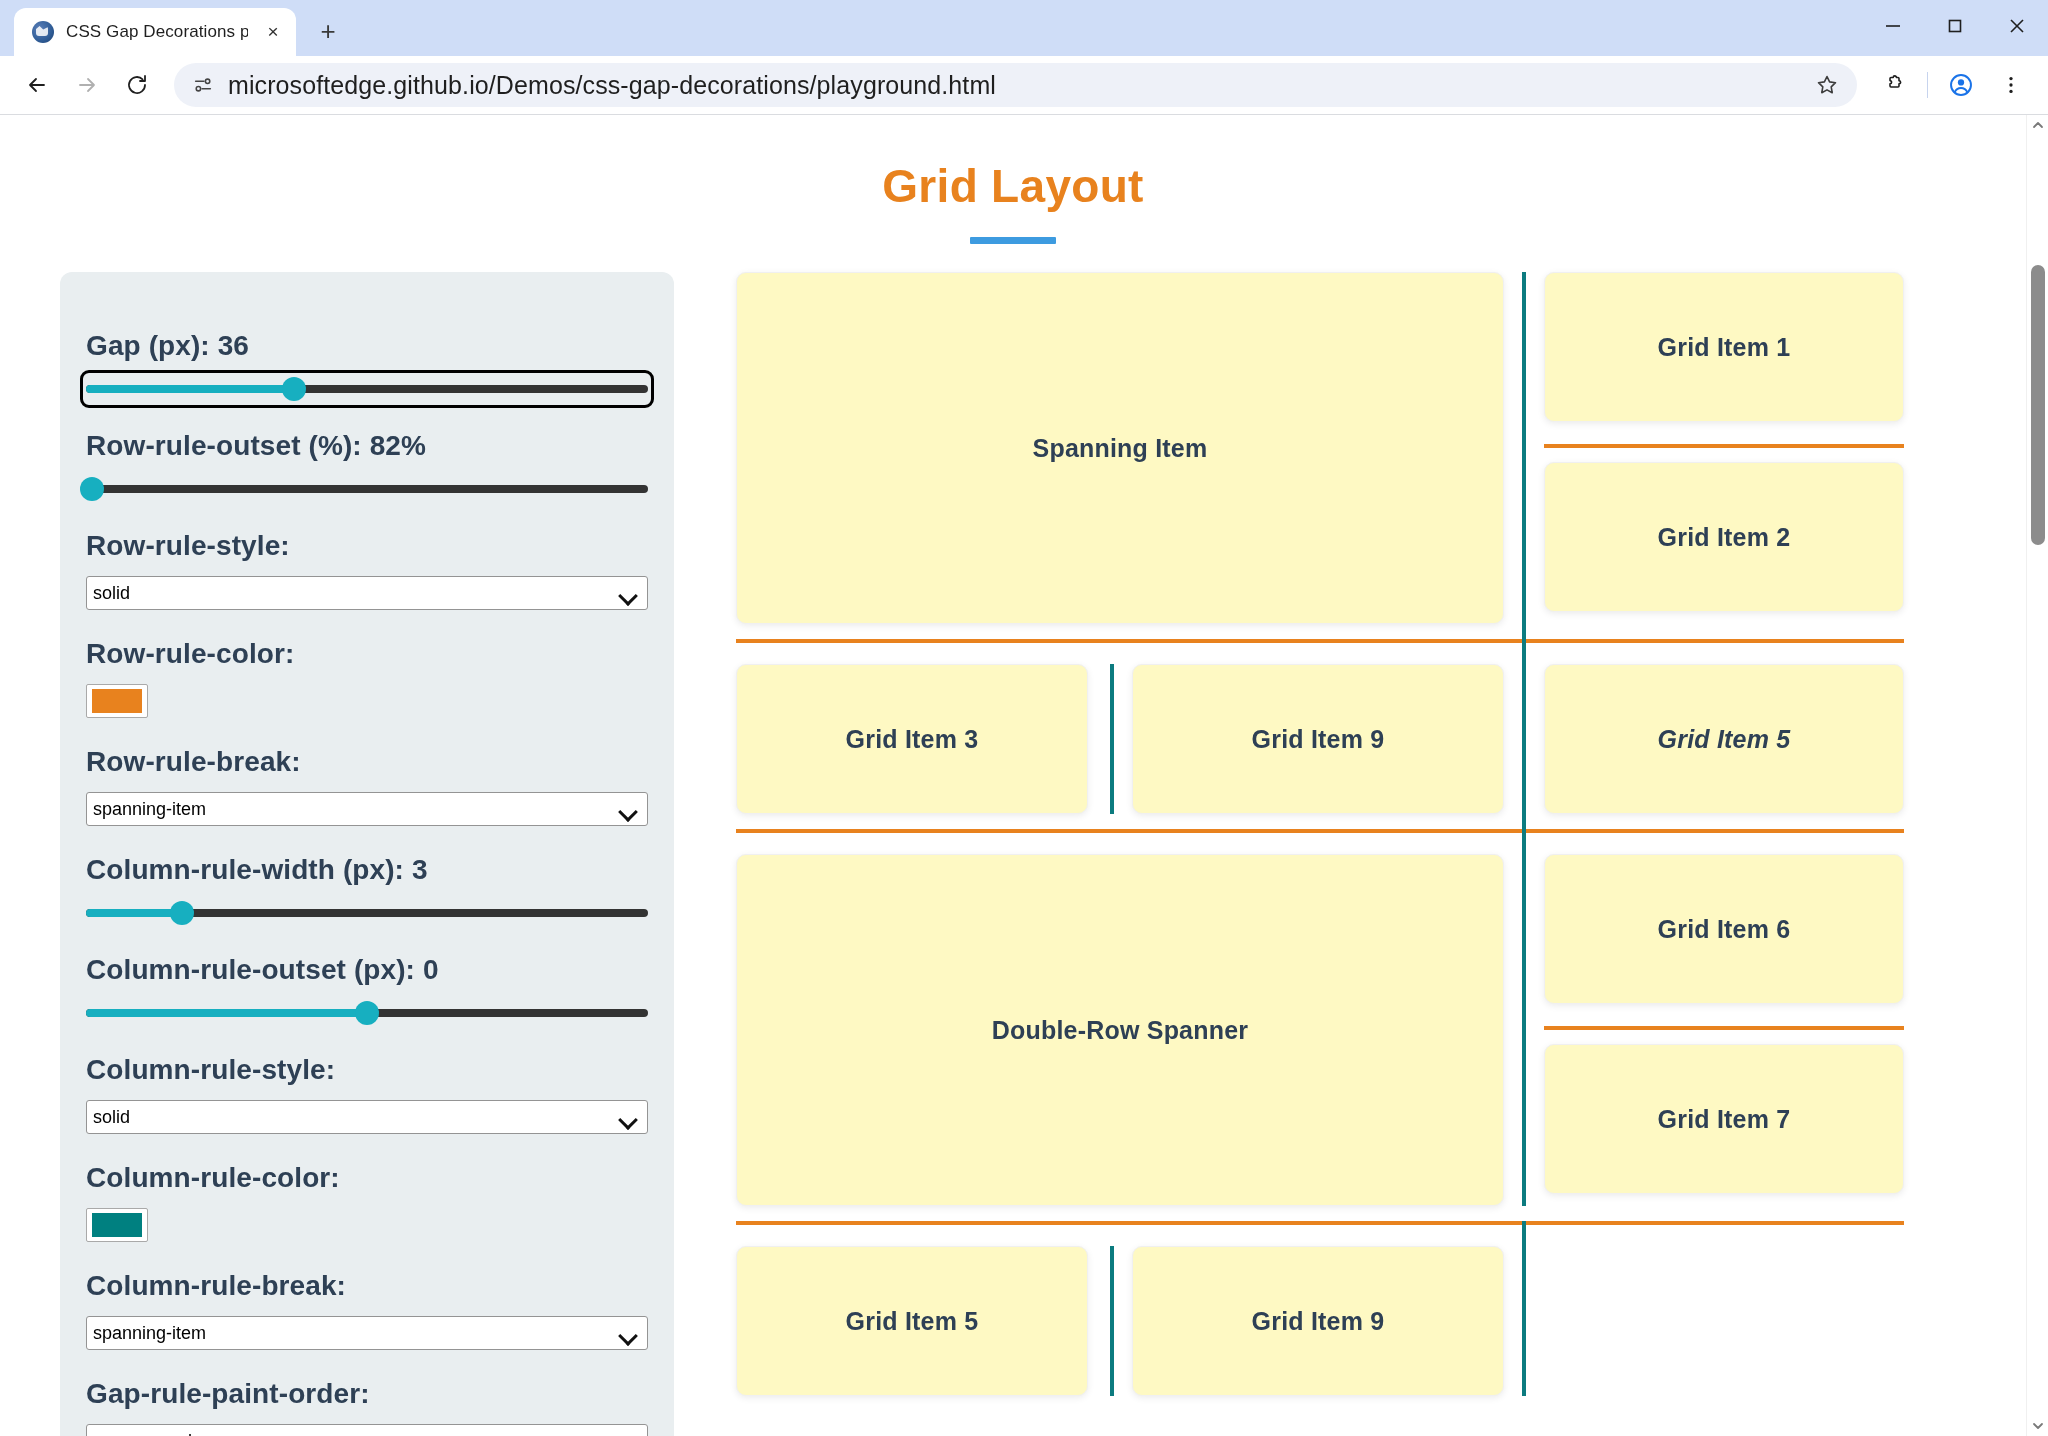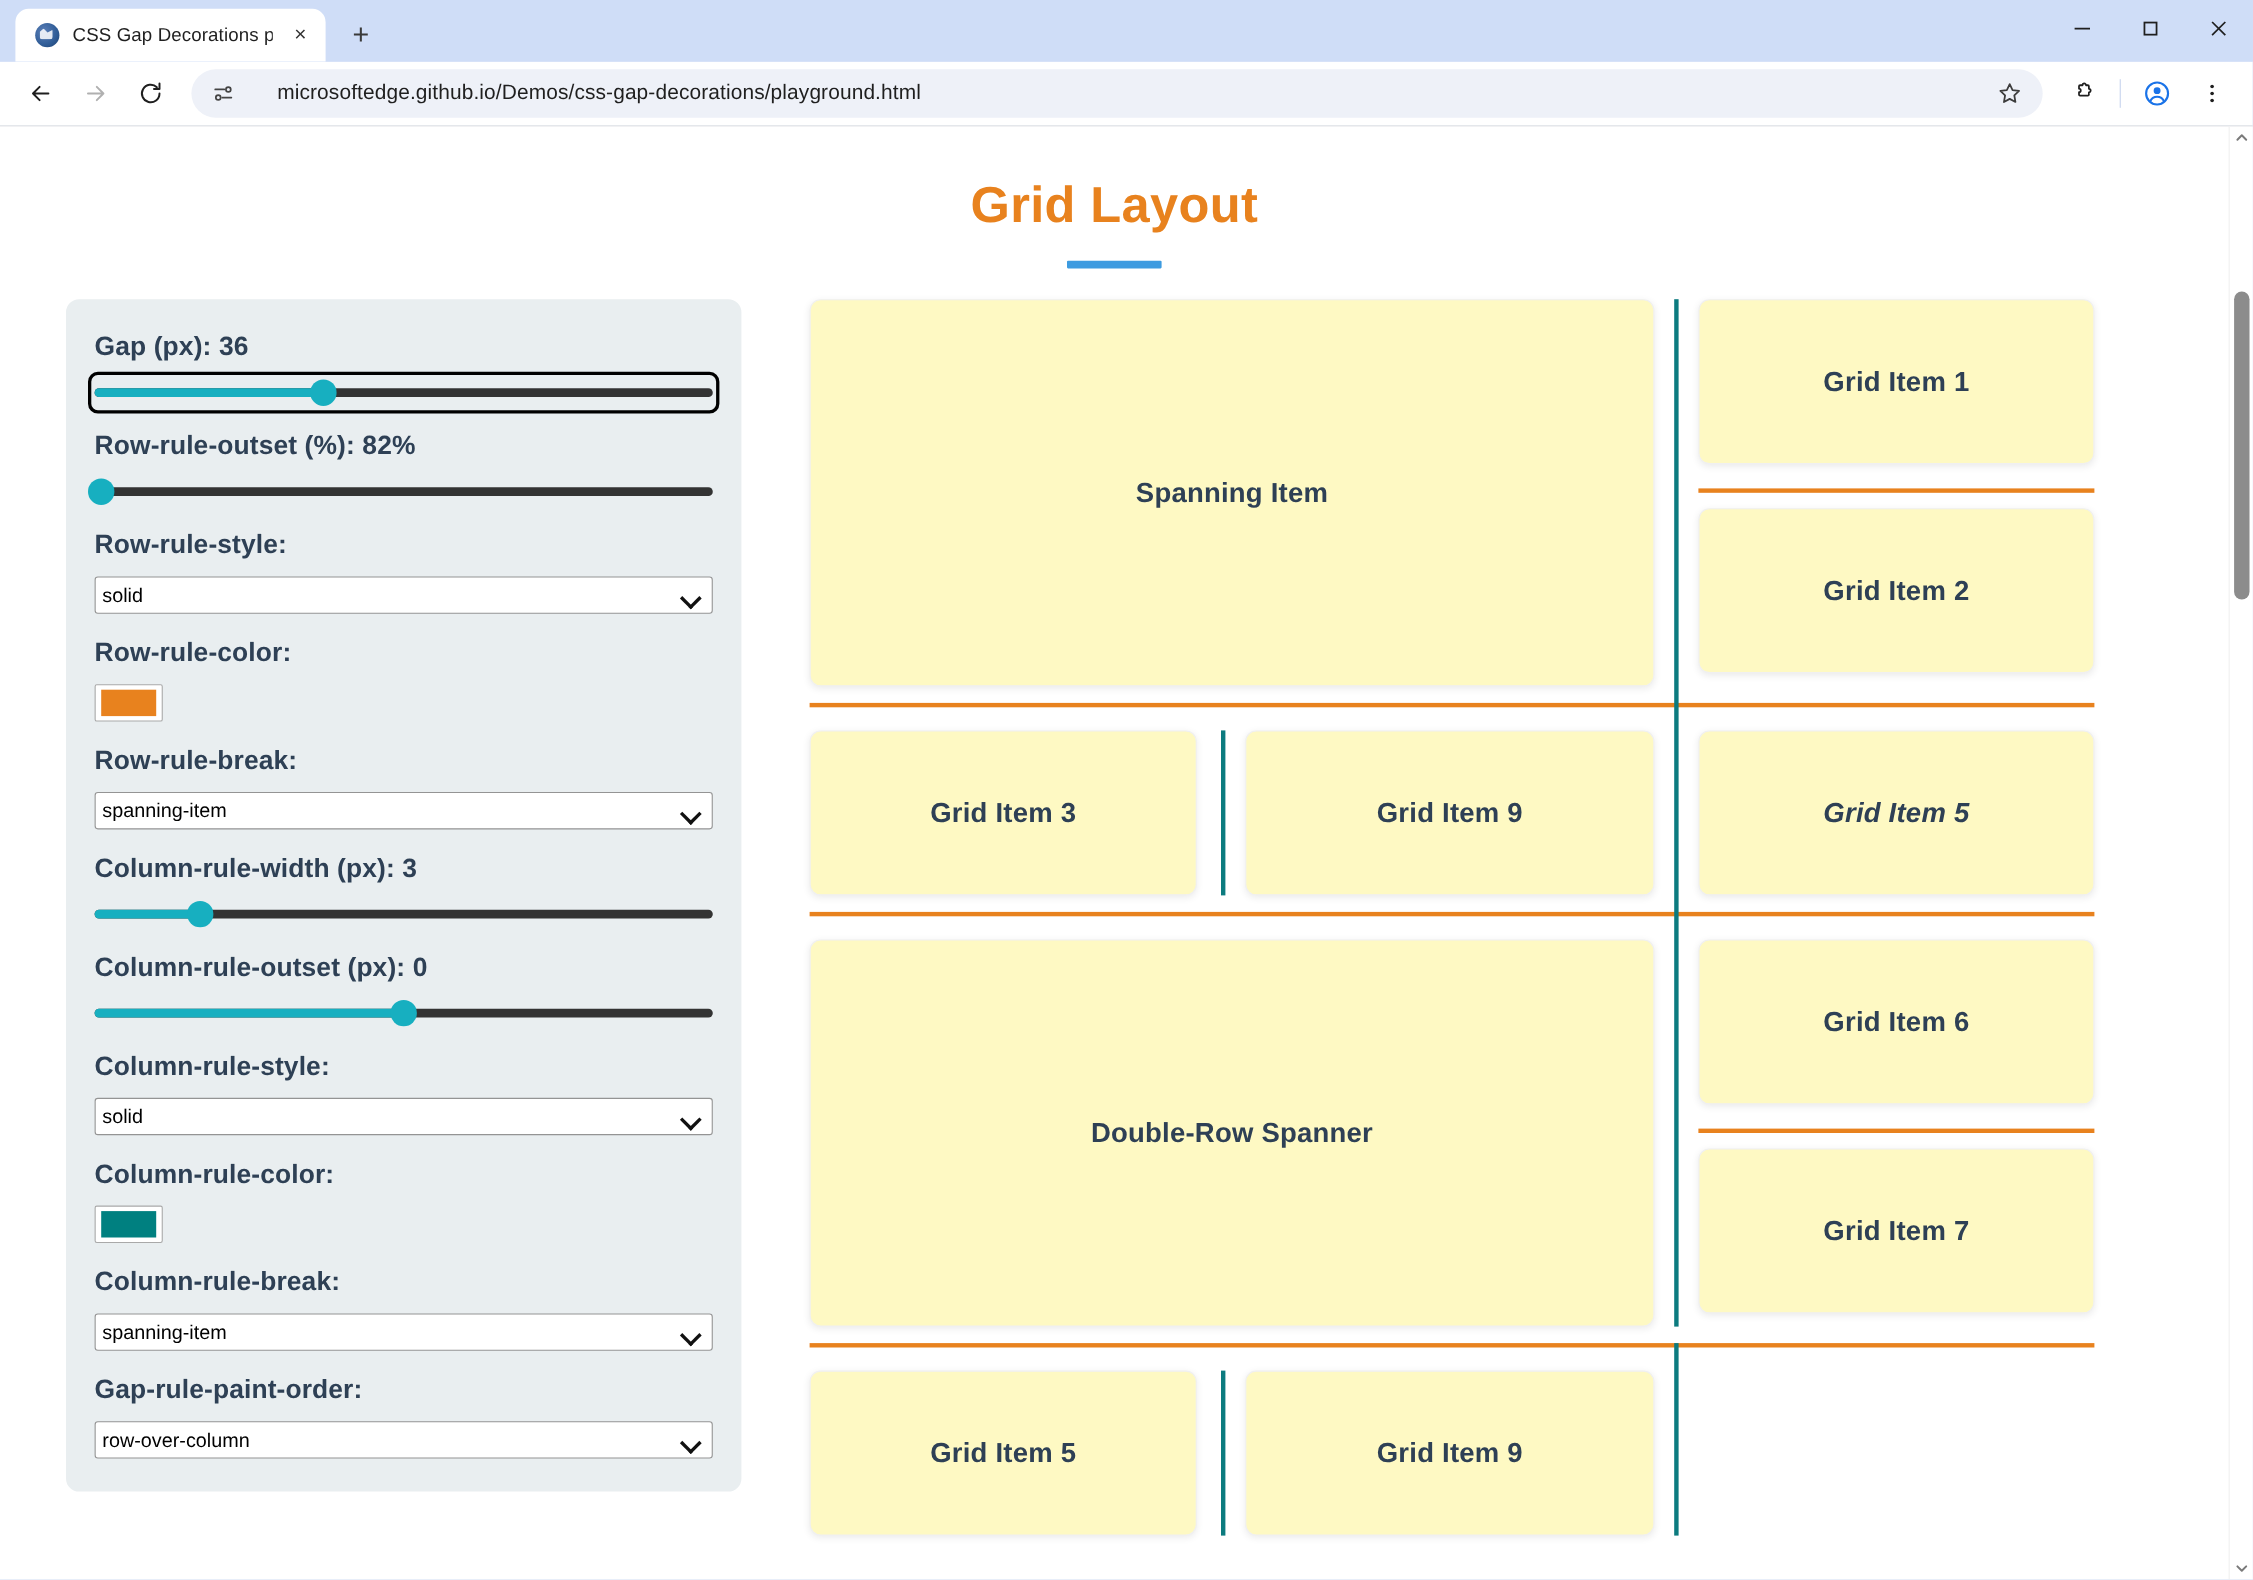--- a/index.html
+++ b/index.html
@@ -40,22 +40,22 @@
   .toolbar { height: 58px; background: #ffffff; display: flex; align-items: center;
              padding: 0 14px; gap: 4px; }
   .tb-btn { width: 46px; height: 46px; display: flex; align-items: center; justify-content: center;
             border-radius: 50%; color: #1f1f1f; }
   .tb-btn.dim { color: #b0b0b0; }
   .omnibox { flex: 1 1 auto; height: 44px; background: #eef1f8; border-radius: 22px;
              display: flex; align-items: center; padding: 0 12px 0 16px; margin: 0 10px;
              gap: 12px; }
   .omni-icon { width: 26px; height: 26px; display:flex; align-items:center; justify-content:center;
                color: #444; flex: 0 0 auto;}
-  .omni-url { flex: 1 1 auto; font-size: 19px; color: #1f1f1f; white-space: nowrap;
-              overflow: hidden; letter-spacing: .1px; margin-left: 24px;}
+  .omni-url { flex: 1 1 auto; font-size: 25px; color: #1f1f1f; white-space: nowrap;
+              overflow: hidden; letter-spacing: .1px;}
   .omni-star { width: 36px; height: 36px; display:flex; align-items:center; justify-content:center;
                color:#3c3c3c; flex: 0 0 auto;}
   .tb-sep { width: 1px; height: 26px; background: #c7d4ee; margin: 0 6px; }
 
   
   .viewport { flex: 1 1 auto; background: #ffffff; position: relative; overflow: hidden;
               border-top: 1px solid #dadce0; display: flex; }
   .page { flex: 1 1 auto; background: #ffffff; position: relative;
           padding: 0 0 0 0; overflow: hidden; }
 
@@ -74,22 +74,22 @@
              letter-spacing: .3px; margin-top: 22px; }
   .title-underline { width: 86px; height: 7px; background: #3d9be0; margin: 24px auto 0 auto;
                      border-radius: 1px; }
 
   .layout { display: flex; gap: 62px; margin-top: 28px; align-items: flex-start; }
 
   
   .controls { width: 614px; flex: 0 0 auto; background: #e9eef0; border-radius: 12px;
               padding: 30px 26px 30px 26px; }
   .ctl { margin-bottom: 0; }
-  .ctl-label { font-size: 24px; font-weight: 700; color: #2e4055; margin-bottom: 14px;
-               letter-spacing: .1px; }
+  .ctl-label { font-size: 28px; font-weight: 700; color: #2e4055; margin-bottom: 14px;
+               letter-spacing: .1px; margin-top: 28px; }
   .ctl + .ctl { margin-top: 22px; }
 
   .slider { position: relative; height: 26px; margin-bottom: 4px; }
   .slider .track { position: absolute; left: 0; right: 0; top: 9px; height: 8px;
                    background: #333333; border-radius: 4px; }
   .slider .fill { position: absolute; left: 0; top: 9px; height: 8px;
                   background: #17afc0; border-radius: 4px; }
   .slider .thumb { position: absolute; top: 1px; width: 24px; height: 24px; border-radius: 50%;
                    background: #17afc0; transform: translateX(-12px); }
   .slider.focused { outline: 3px solid #000; outline-offset: 3px; border-radius: 3px; }

